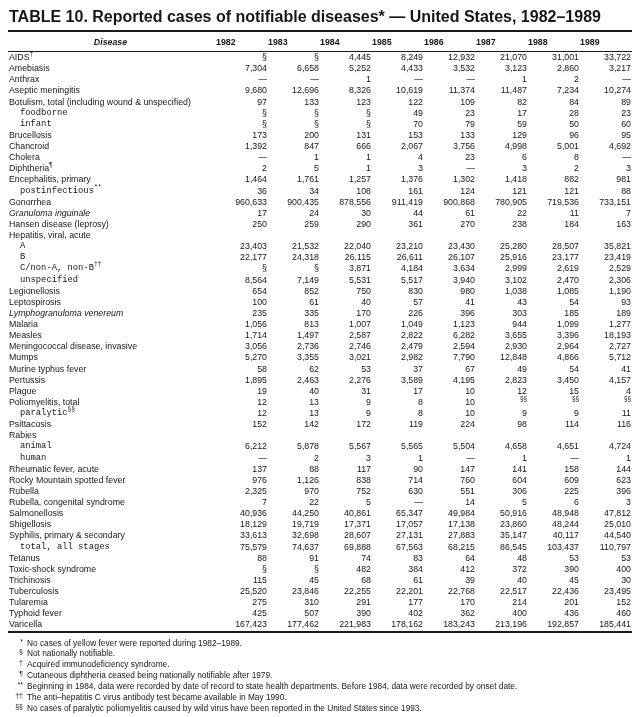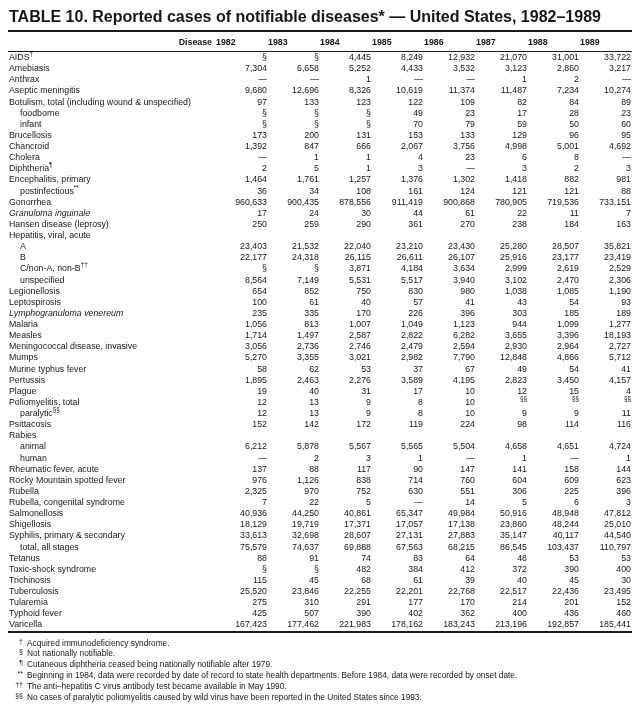--- a/index.html
+++ b/index.html
@@ -24,30 +24,30 @@
     border-bottom: 2.2px solid #1a1a1a;
   }
   col.disease-col { width: 208px; }
   thead th {
     font-size: 8.8px; font-weight: 700;
     text-align: left;
     padding: 5px 4px 4px 0;
     border-bottom: 1.4px solid #1a1a1a;
     white-space: nowrap;
   }
-  thead th.disease-h { text-align: right; padding-left: 1px; }
+  thead th.disease-h { text-align: center; padding-left: 1px; font-style: italic; }
   tbody td {
     font-size: 8.8px;
     line-height: 11.12px;
     white-space: nowrap;
     padding: 0;
     overflow: visible;
   }
   td.name { padding-left: 1px; }
-  td.name.indent { padding-left: 12px; }
+  td.name.indent { padding-left: 12px; font-family: Liberation Mono, monospace; }
   td.name.italic { font-style: italic; }
   td.val { text-align: right; padding-right: 1px; }
   sup { font-size: 6.4px; line-height: 0; }
   .footnotes { margin-top: 5px; padding-left: 1px; }
   .footnote { display: flex; align-items: flex-start; }
   .fn-marker {
     width: 18px; min-width: 18px;
     text-align: right; padding-right: 4px;
     font-size: 7px; line-height: 10.9px;
     transform: translateY(-1.5px);
@@ -655,26 +655,30 @@
         <td class="val">183,243</td>
         <td class="val">213,196</td>
         <td class="val">192,857</td>
         <td class="val">185,441</td>
       </tr>
     </tbody>
 </table>
 
 <div class="footnotes">
     <div class="footnote">
-      <span class="fn-marker">†</span>
-      <span class="fn-text">Acquired immunodeficiency syndrome.</span>
+      <span class="fn-marker">*</span>
+      <span class="fn-text">No cases of yellow fever were reported during 1982–1989.</span>
     </div>
     <div class="footnote">
       <span class="fn-marker">§</span>
       <span class="fn-text">Not nationally notifiable.</span>
+    </div>
+    <div class="footnote">
+      <span class="fn-marker">†</span>
+      <span class="fn-text">Acquired immunodeficiency syndrome.</span>
     </div>
     <div class="footnote">
       <span class="fn-marker">¶</span>
       <span class="fn-text">Cutaneous diphtheria ceased being nationally notifiable after 1979.</span>
     </div>
     <div class="footnote">
       <span class="fn-marker">**</span>
       <span class="fn-text">Beginning in 1984, data were recorded by date of record to state health departments.  Before 1984, data were recorded by onset date.</span>
     </div>
     <div class="footnote">

